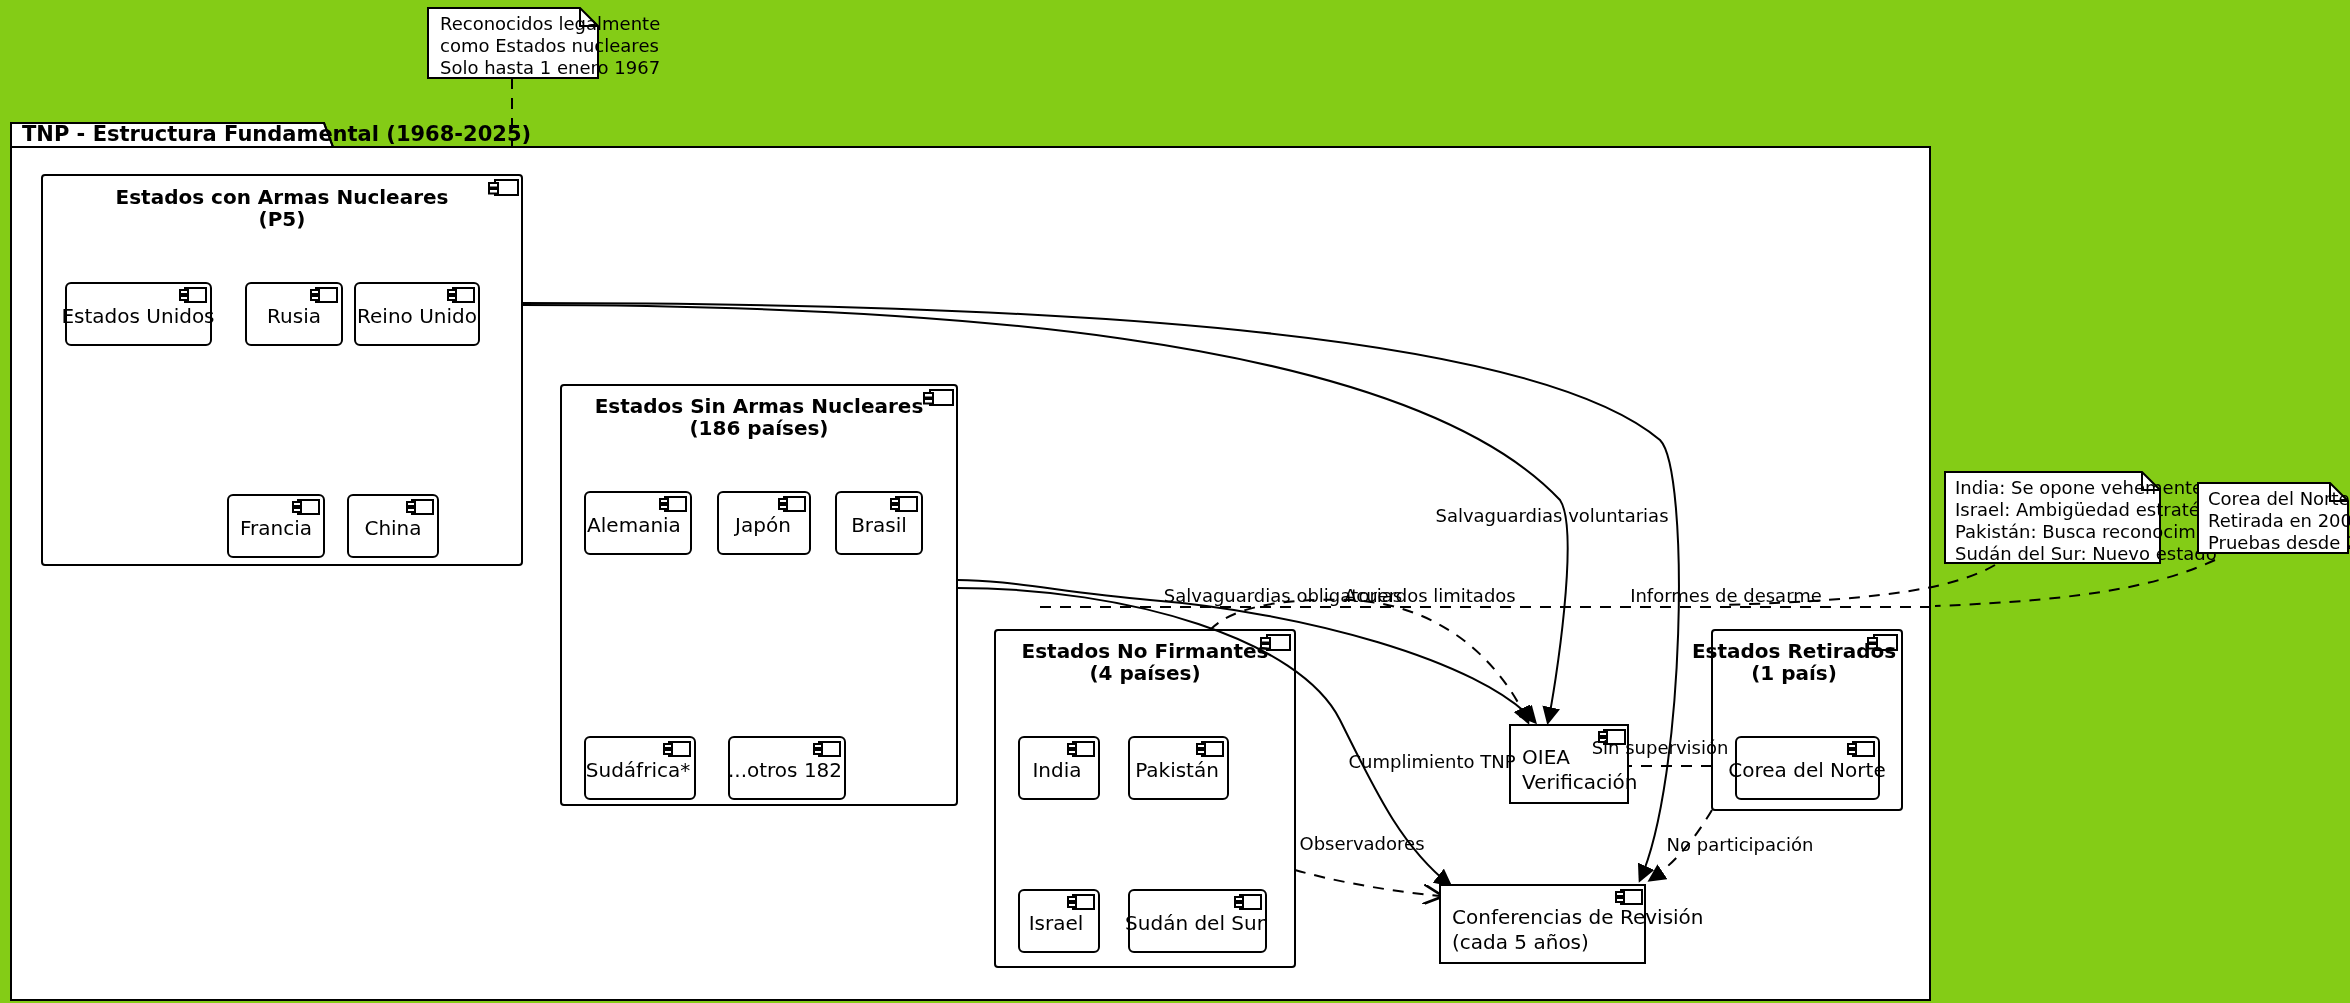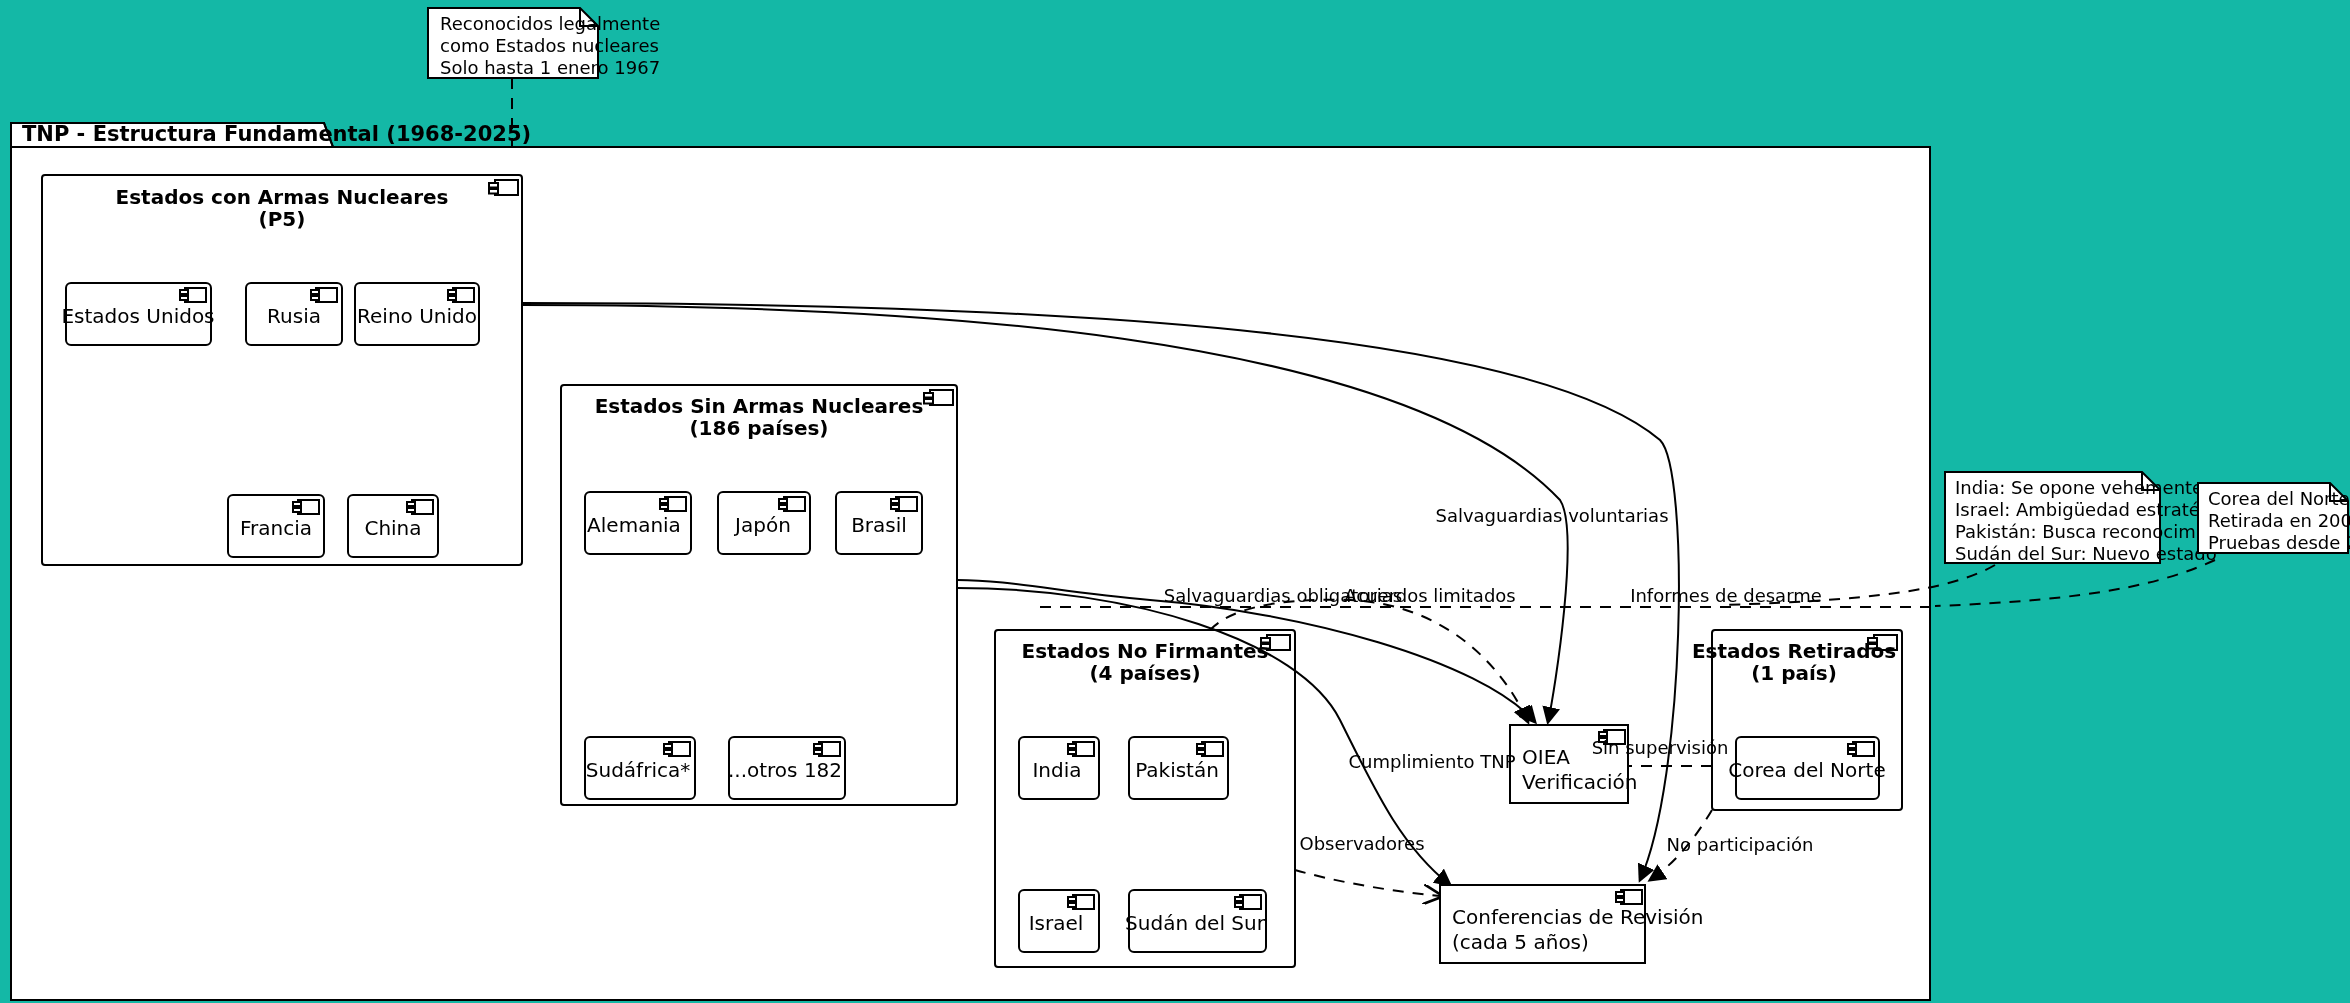--- a/index.html
+++ b/index.html
@@ -11,21 +11,21 @@
   body {
     width: 2350px;
     height: 1003px;
     font-family: "DejaVu Sans", "Liberation Sans", sans-serif;
     overflow: hidden;
   }
   #diagram-root {
     position: relative;
     width: 2350px;
     height: 1003px;
-    background: #14b8a6;
+    background: #84cc16;
   }
   svg#uml-canvas {
     position: absolute;
     top: 0;
     left: 0;
     width: 2350px;
     height: 1003px;
   }
   .stroke {
     fill: none;

